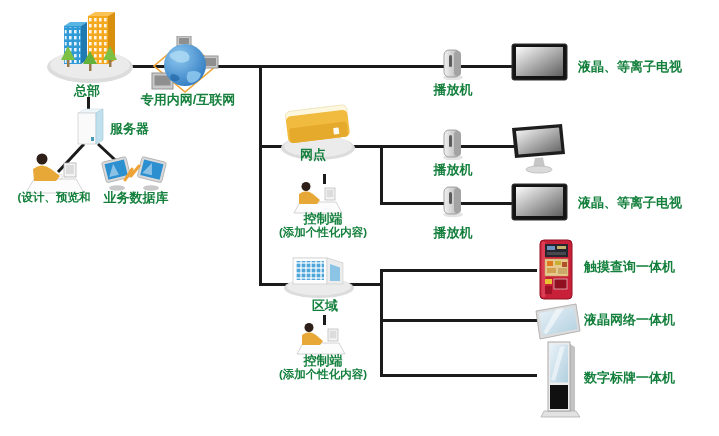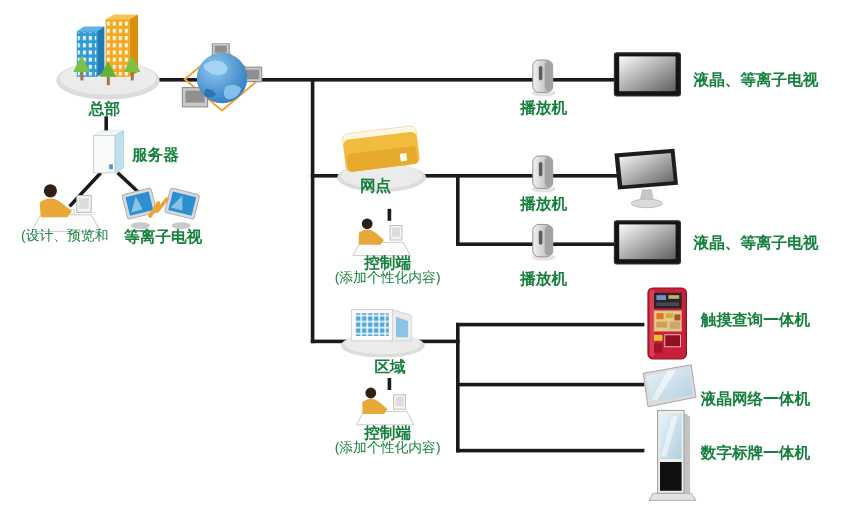--- a/index.html
+++ b/index.html
@@ -7,21 +7,21 @@
     position:relative;width:719px;height:436px;background:#ffffff;
     font-family:"Liberation Sans","DejaVu Sans",sans-serif;
     overflow:hidden;
   }
   .line{position:absolute;background:#1b1b1b;}
   .lbl{
     position:absolute;color:#15803d;font-weight:700;font-size:13px;
     line-height:14px;text-align:center;white-space:nowrap;
   }
   .lbl.left{text-align:left;}
-  .note{font-size:11.5px;font-weight:400;line-height:13px;}
+  .note{font-size:11.5px;font-weight:700;line-height:13px;}
   .ic{position:absolute;}
 </style>
 </head>
 <body>
 
 <div id="canvas">
 
   <svg width="0" height="0" style="position:absolute" aria-hidden="true">
     <defs>
       <linearGradient id="playerGrad" x1="0" y1="0" x2="1" y2="0">
@@ -241,43 +241,44 @@
   <svg class="ic" style="left:540px;top:340px" width="42" height="84" viewBox="0 0 42 84">
     <polygon points="30,4 35,7 35,74 30,71" fill="#c3c3c3"></polygon>
     <polygon points="4,71 36,71 40,77 1,77" fill="#e2e2e2" stroke="#aeaeae" stroke-width="0.8"></polygon>
     <rect x="8" y="2" width="22" height="69" fill="#ededed" stroke="#a3a3a3" stroke-width="0.9"></rect>
     <rect x="10" y="4.5" width="18" height="38" fill="url(#panelGrad)"></rect>
     <polygon points="11,40 20,7 25,6 15,41" fill="#ffffff" opacity="0.5"></polygon>
     <rect x="10" y="45" width="18" height="24" fill="#101010"></rect>
   </svg>
 
   <div class="lbl" style="left:55px;top:84px;width:64px">总部</div>
+  <div class="lbl" style="left:133px;top:93px;width:110px">专用内网/互联网</div>
   <div class="lbl left" style="left:110px;top:122px;width:54px">服务器</div>
 
   <div class="lbl" style="left:4px;top:191px;width:100px">
     <div class="note">(设计、预览和</div>
   </div>
 
-  <div class="lbl" style="left:98px;top:191px;width:76px">等离子电视</div>
+  <div class="lbl" style="left:98px;top:191px;width:76px">业务数据库</div>
 
   <div class="lbl" style="left:295px;top:148px;width:36px">网点</div>
   <div class="lbl" style="left:262px;top:212px;width:122px">
     <div>控制端</div>
     <div class="note">(添加个性化内容)</div>
   </div>
 
   <div class="lbl" style="left:307px;top:299px;width:36px">区域</div>
   <div class="lbl" style="left:262px;top:354px;width:122px">
     <div>控制端</div>
     <div class="note">(添加个性化内容)</div>
   </div>
 
   <div class="lbl" style="left:429px;top:83px;width:48px">播放机</div>
   <div class="lbl" style="left:429px;top:163px;width:48px">播放机</div>
   <div class="lbl" style="left:429px;top:226px;width:48px">播放机</div>
 
   <div class="lbl left" style="left:578px;top:60px;width:135px">液晶、等离子电视</div>
   <div class="lbl left" style="left:578px;top:196px;width:135px">液晶、等离子电视</div>
   <div class="lbl left" style="left:584px;top:260px;width:135px">触摸查询一体机</div>
-  <div class="lbl left" style="left:584px;top:326px;width:135px">液晶网络一体机</div>
+  <div class="lbl left" style="left:584px;top:313px;width:135px">液晶网络一体机</div>
   <div class="lbl left" style="left:584px;top:371px;width:135px">数字标牌一体机</div>
 
 </div>
 
 </body></html>

